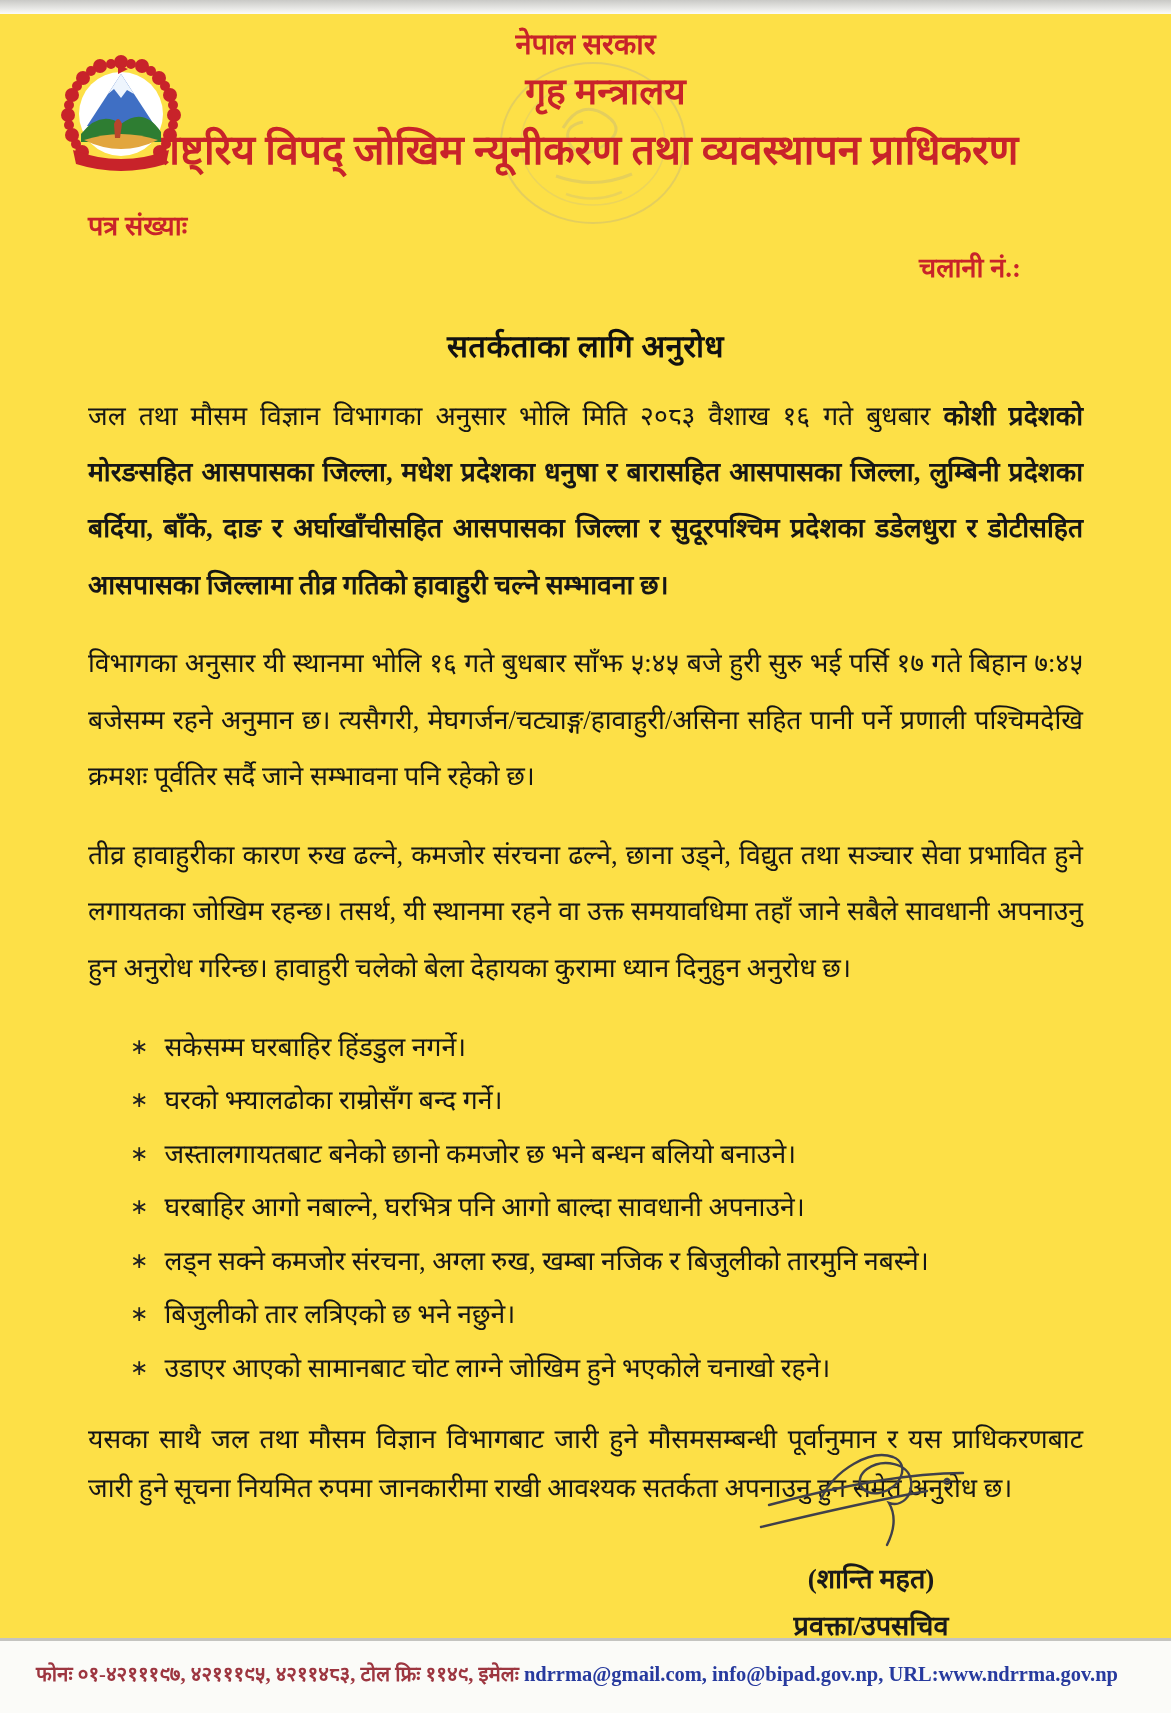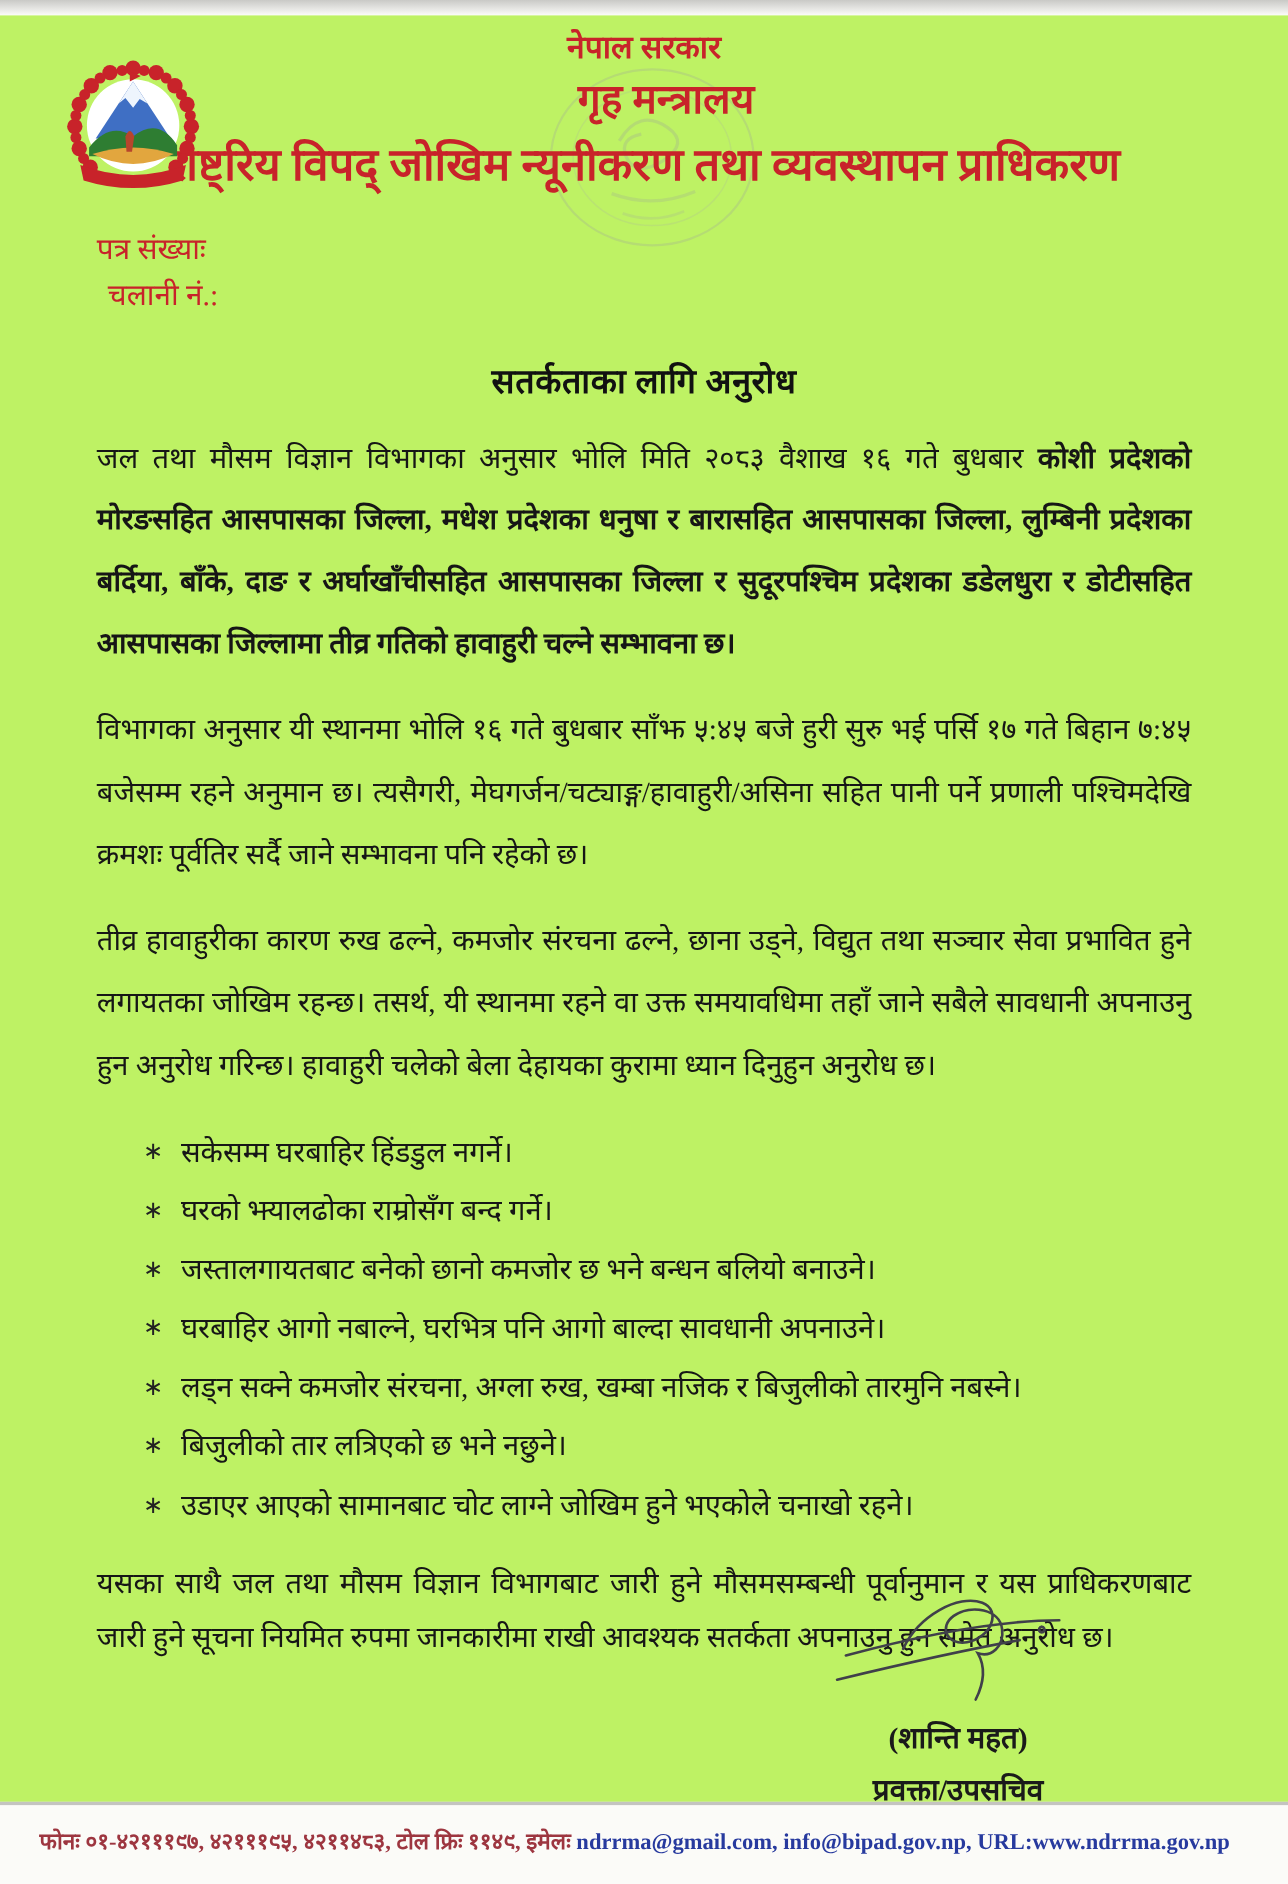--- a/index.html
+++ b/index.html
@@ -5,21 +5,21 @@
   html,body{margin:0;padding:0;}
   body{
     width:1171px;height:1713px;
     background:#e9e9e6;
     font-family:"Liberation Serif","DejaVu Serif",serif;
     -webkit-font-smoothing:antialiased;
   }
   .page{
     position:relative;
     width:1171px;height:1713px;
-    background:#bef264;
+    background:#fde047;
     overflow:hidden;
     color:#1c1c1c;
   }
   .scan-top{
     position:absolute;top:0;left:0;right:0;height:14px;
     background:linear-gradient(#c9c9c6,#fcfcfa);
   }
   
   .letterhead{position:relative;padding-top:26px;text-align:center;}
   .gov-line{font-size:29px;font-weight:bold;color:#c8232a;line-height:1.25;}
@@ -27,24 +27,24 @@
   .authority-line{font-size:41px;font-weight:bold;color:#c8232a;line-height:1.25;margin-top:10px;position:relative;z-index:2;}
   .emblem{position:absolute;left:58px;top:52px;width:126px;height:130px;z-index:3;}
   .watermark{
     position:absolute;left:478px;top:58px;width:230px;height:170px;
     z-index:1;opacity:.55;
   }
   
   .meta{
     display:flex;justify-content:space-between;
     padding:30px 150px 0 88px;
-    color:#c8232a;font-weight:normal;font-size:27px;line-height:1.55;flex-direction:column;
+    color:#c8232a;font-weight:bold;font-size:27px;line-height:1.55;flex-direction:column;
   }
   .meta .left{text-align:left;}
-  .meta .left .l2{padding-left:10px;}
+  .meta .left .l2{padding-left:10px;text-align:right;}
   .meta .right{text-align:center;}
   
   .subject{
     text-align:center;font-size:31px;font-weight:bold;color:#111;
     margin-top:34px;letter-spacing:.5px;
   }
   .bodytext{padding:0 88px;font-size:26.5px;color:#161616;font-family:Liberation Serif, serif;}
   .bodytext p{margin:0;text-align:justify;line-height:2.13;}
   .p1{margin-top:22px !important;}
   .p1 b{font-weight:bold;}

